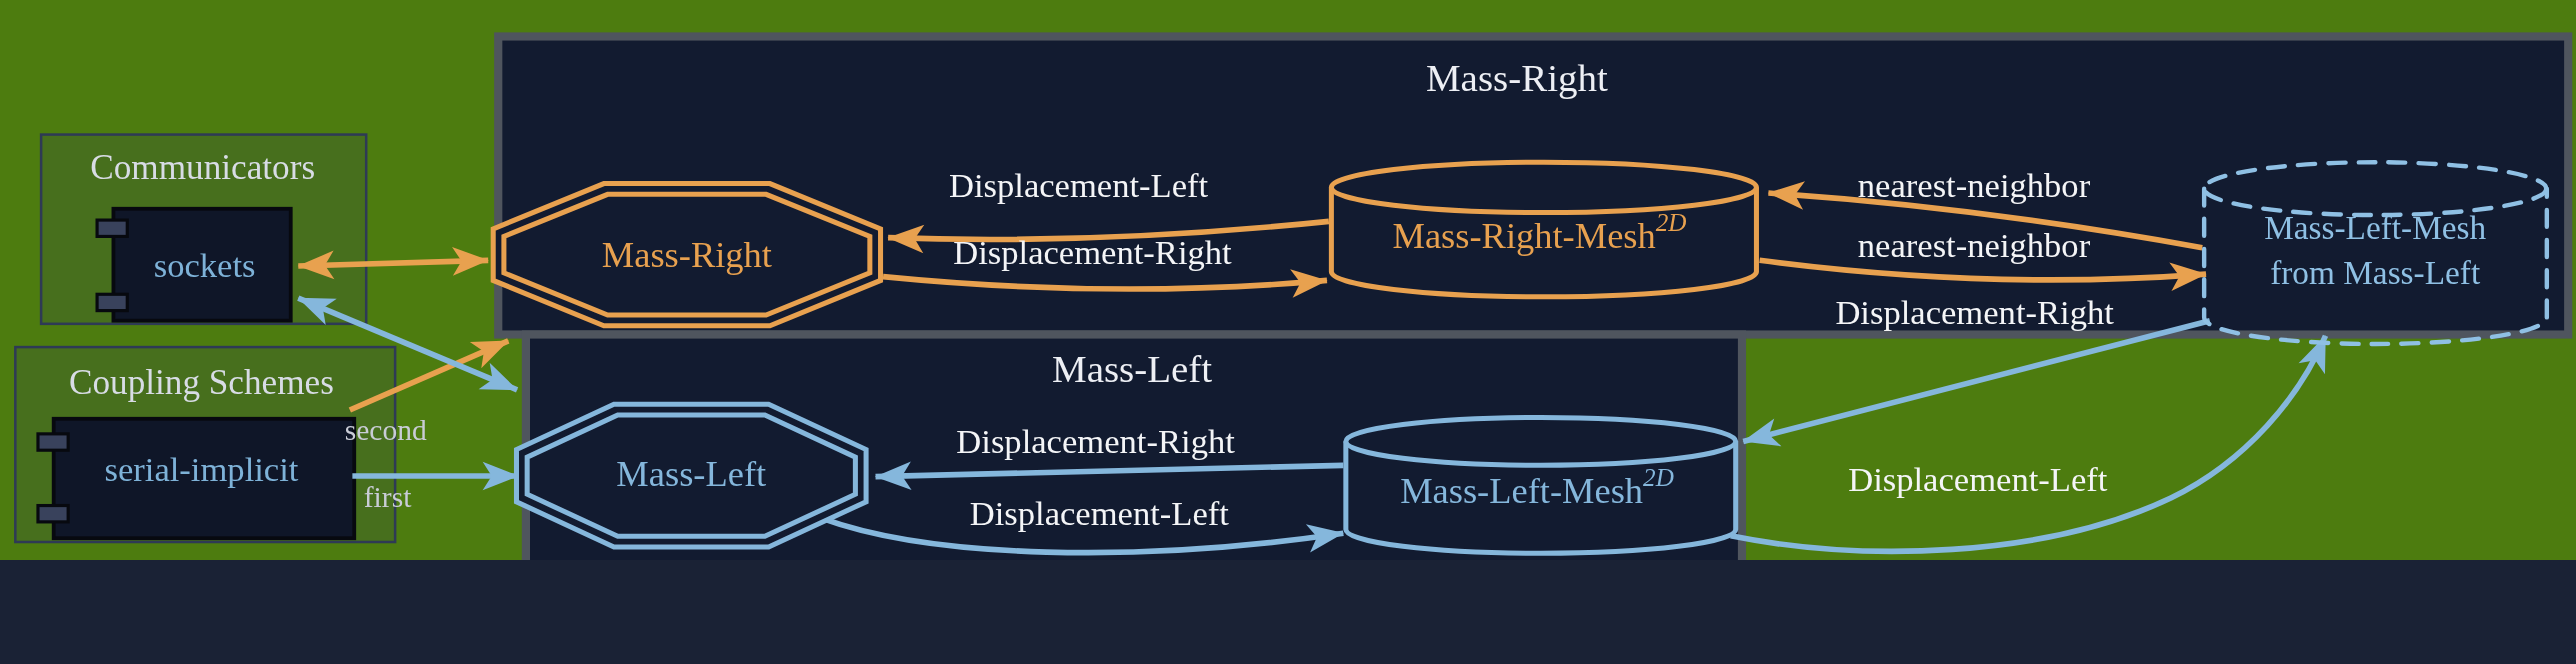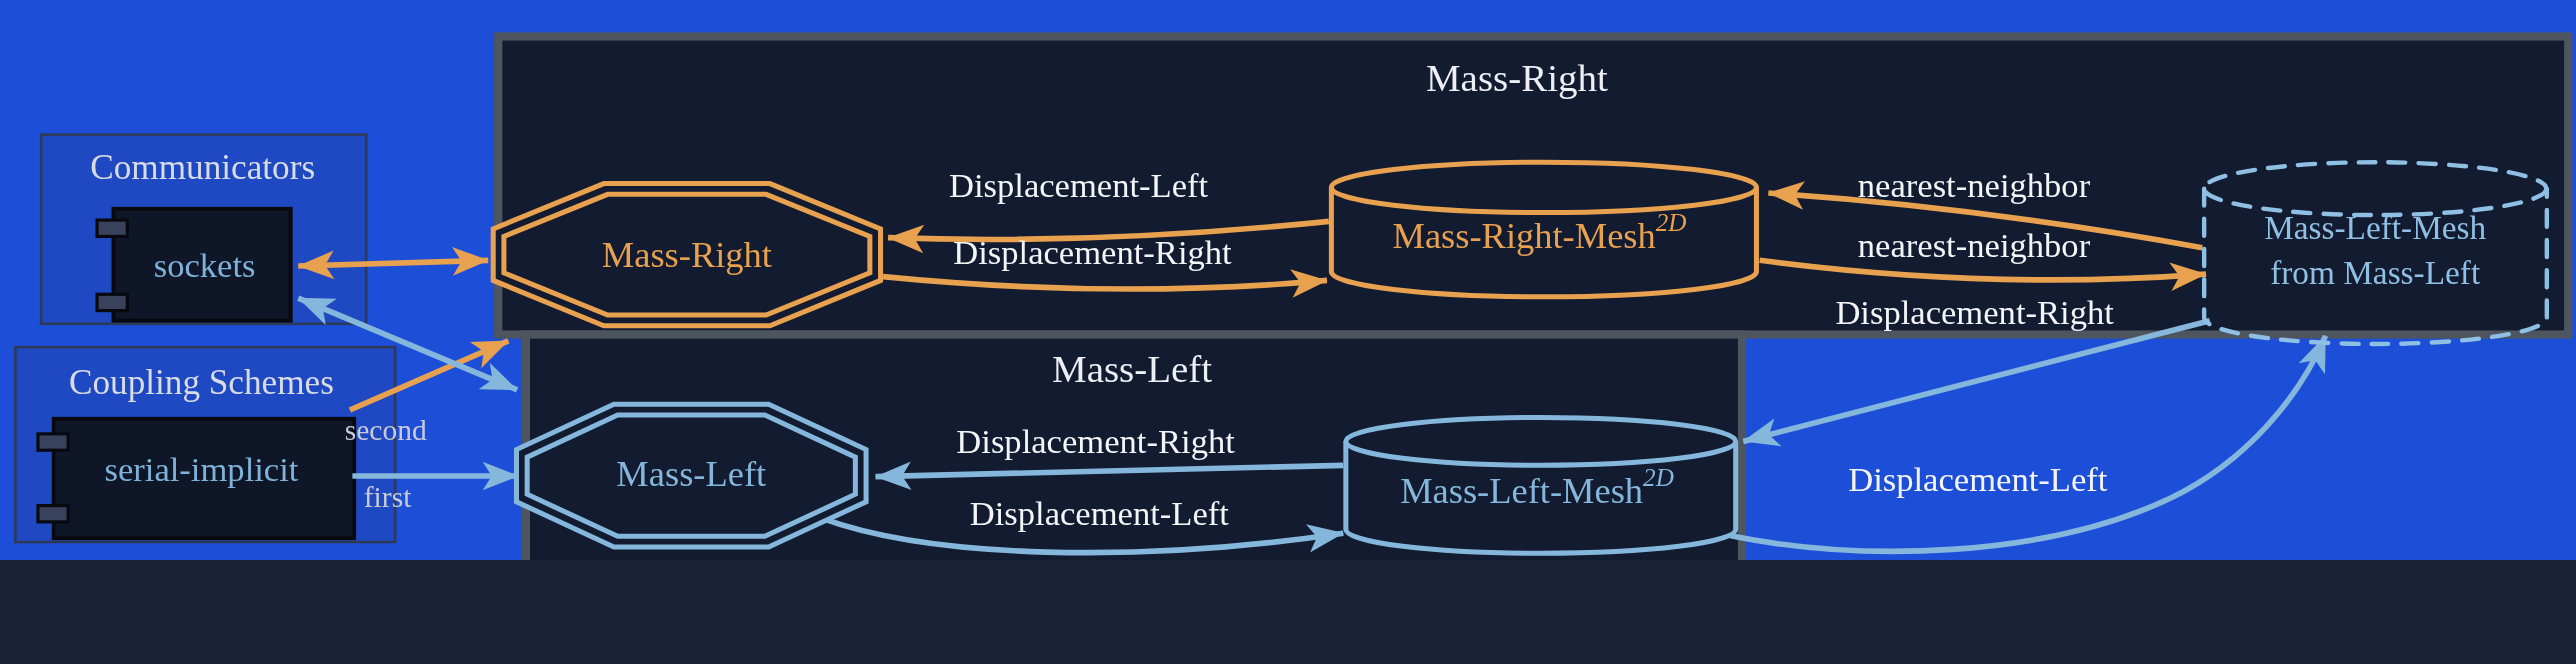--- a/index.html
+++ b/index.html
@@ -1,16 +1,16 @@
 <!DOCTYPE html>
 <html style="font-size:10px"><head>
 <meta charset="utf-8">
 <style>
   html,body{margin:0;padding:0;background:#1A2235;}
-  .stage{position:relative;width:2576px;height:560px;background:#1d4ed8;overflow:hidden;
+  .stage{position:relative;width:2576px;height:560px;background:#4d7c0f;overflow:hidden;
          font-family:"Liberation Serif","DejaVu Serif",serif;}
   svg{display:block}
   text{font-family:"Liberation Serif","DejaVu Serif",serif;}
   .cluster-title{fill:#EDEFF4;font-size:62px;}
   .group-title{fill:#D8DCE5;font-size:56px;}
   .edge-label{fill:#F4F5F7;font-size:55px;}
   .muted-label{fill:#C9CCD6;font-size:47px;}
   .orange-text{fill:#E8A14F;font-size:58px;}
   .blue-text{fill:#85B7DC;font-size:58px;}
   .lightblue-text{fill:#7EB2D8;font-size:55px;}

